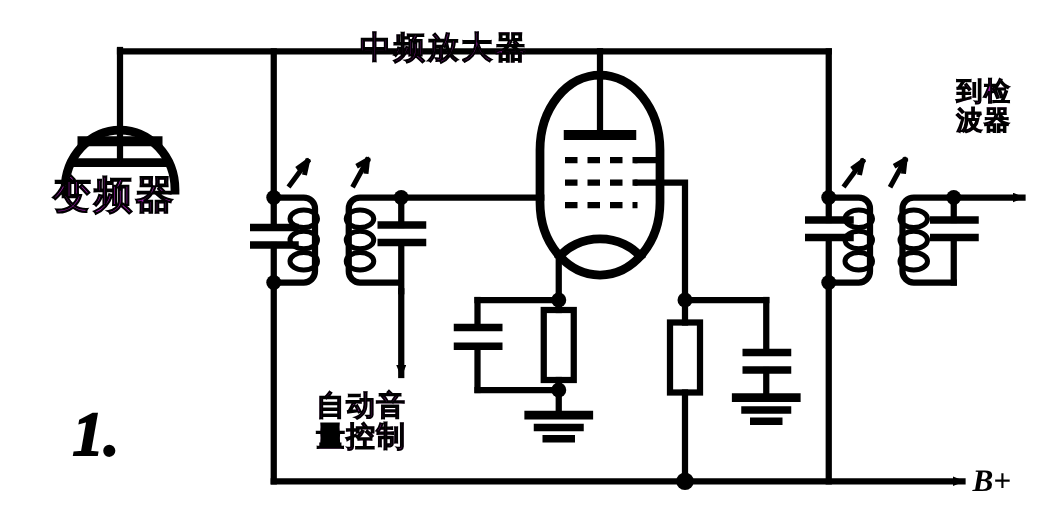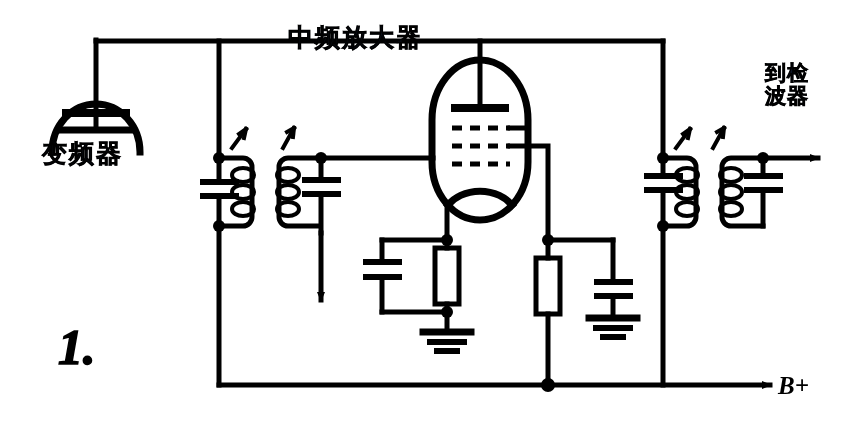--- a/index.html
+++ b/index.html
@@ -9,28 +9,28 @@
     font-family:"Liberation Sans", sans-serif;
     overflow:hidden;
     position:relative;
   }
   #stage{position:relative;width:850px;height:421px;background:#fff;}
   #schematic{position:absolute;left:0;top:0;}
   .cn-label{
     position:absolute;
     font-family:"DejaVu Sans", sans-serif;
     font-weight:bold;
-    color:#0f172a;
+    color:#a21caf;
     letter-spacing:2px;
     white-space:pre;
     line-height:1.08;
     -webkit-text-stroke:0.7px #000;
   }
   #title-if{ left:288px; top:24px; font-size:25px; }
-  #label-converter{ left:42px; top:140px; font-size:25px; }
+  #label-converter{ left:42px; top:140px; font-size:31px; }
   #label-detector{ left:748px; top:62px; font-size:21px; letter-spacing:1px; text-align:left;margin-left:17px;}
   #label-avc{ left:253px; top:313px; font-size:23px; letter-spacing:1px; text-align:center;}
   #fig-num{
     position:absolute; left:58px; top:318px;
     font-family:"Liberation Serif", serif;
     font-style:italic; font-weight:bold; font-size:50px; color:#000;
     -webkit-text-stroke:1.6px #000;
   }
   #label-bplus{
     position:absolute; left:778px; top:372px;
@@ -251,18 +251,20 @@
 
   </svg>
 
   <div class="cn-label" id="title-if">中频放大器</div>
 
   <div class="cn-label" id="label-converter">变频器</div>
 
   <div class="cn-label" id="label-detector">到检
 波器</div>
 
+  <div class="cn-label" id="label-avc">自动音
+量控制</div>
 
   <div id="fig-num">1.</div>
 
   <div id="label-bplus">B+</div>
 
 </div>
 
 </body></html>

